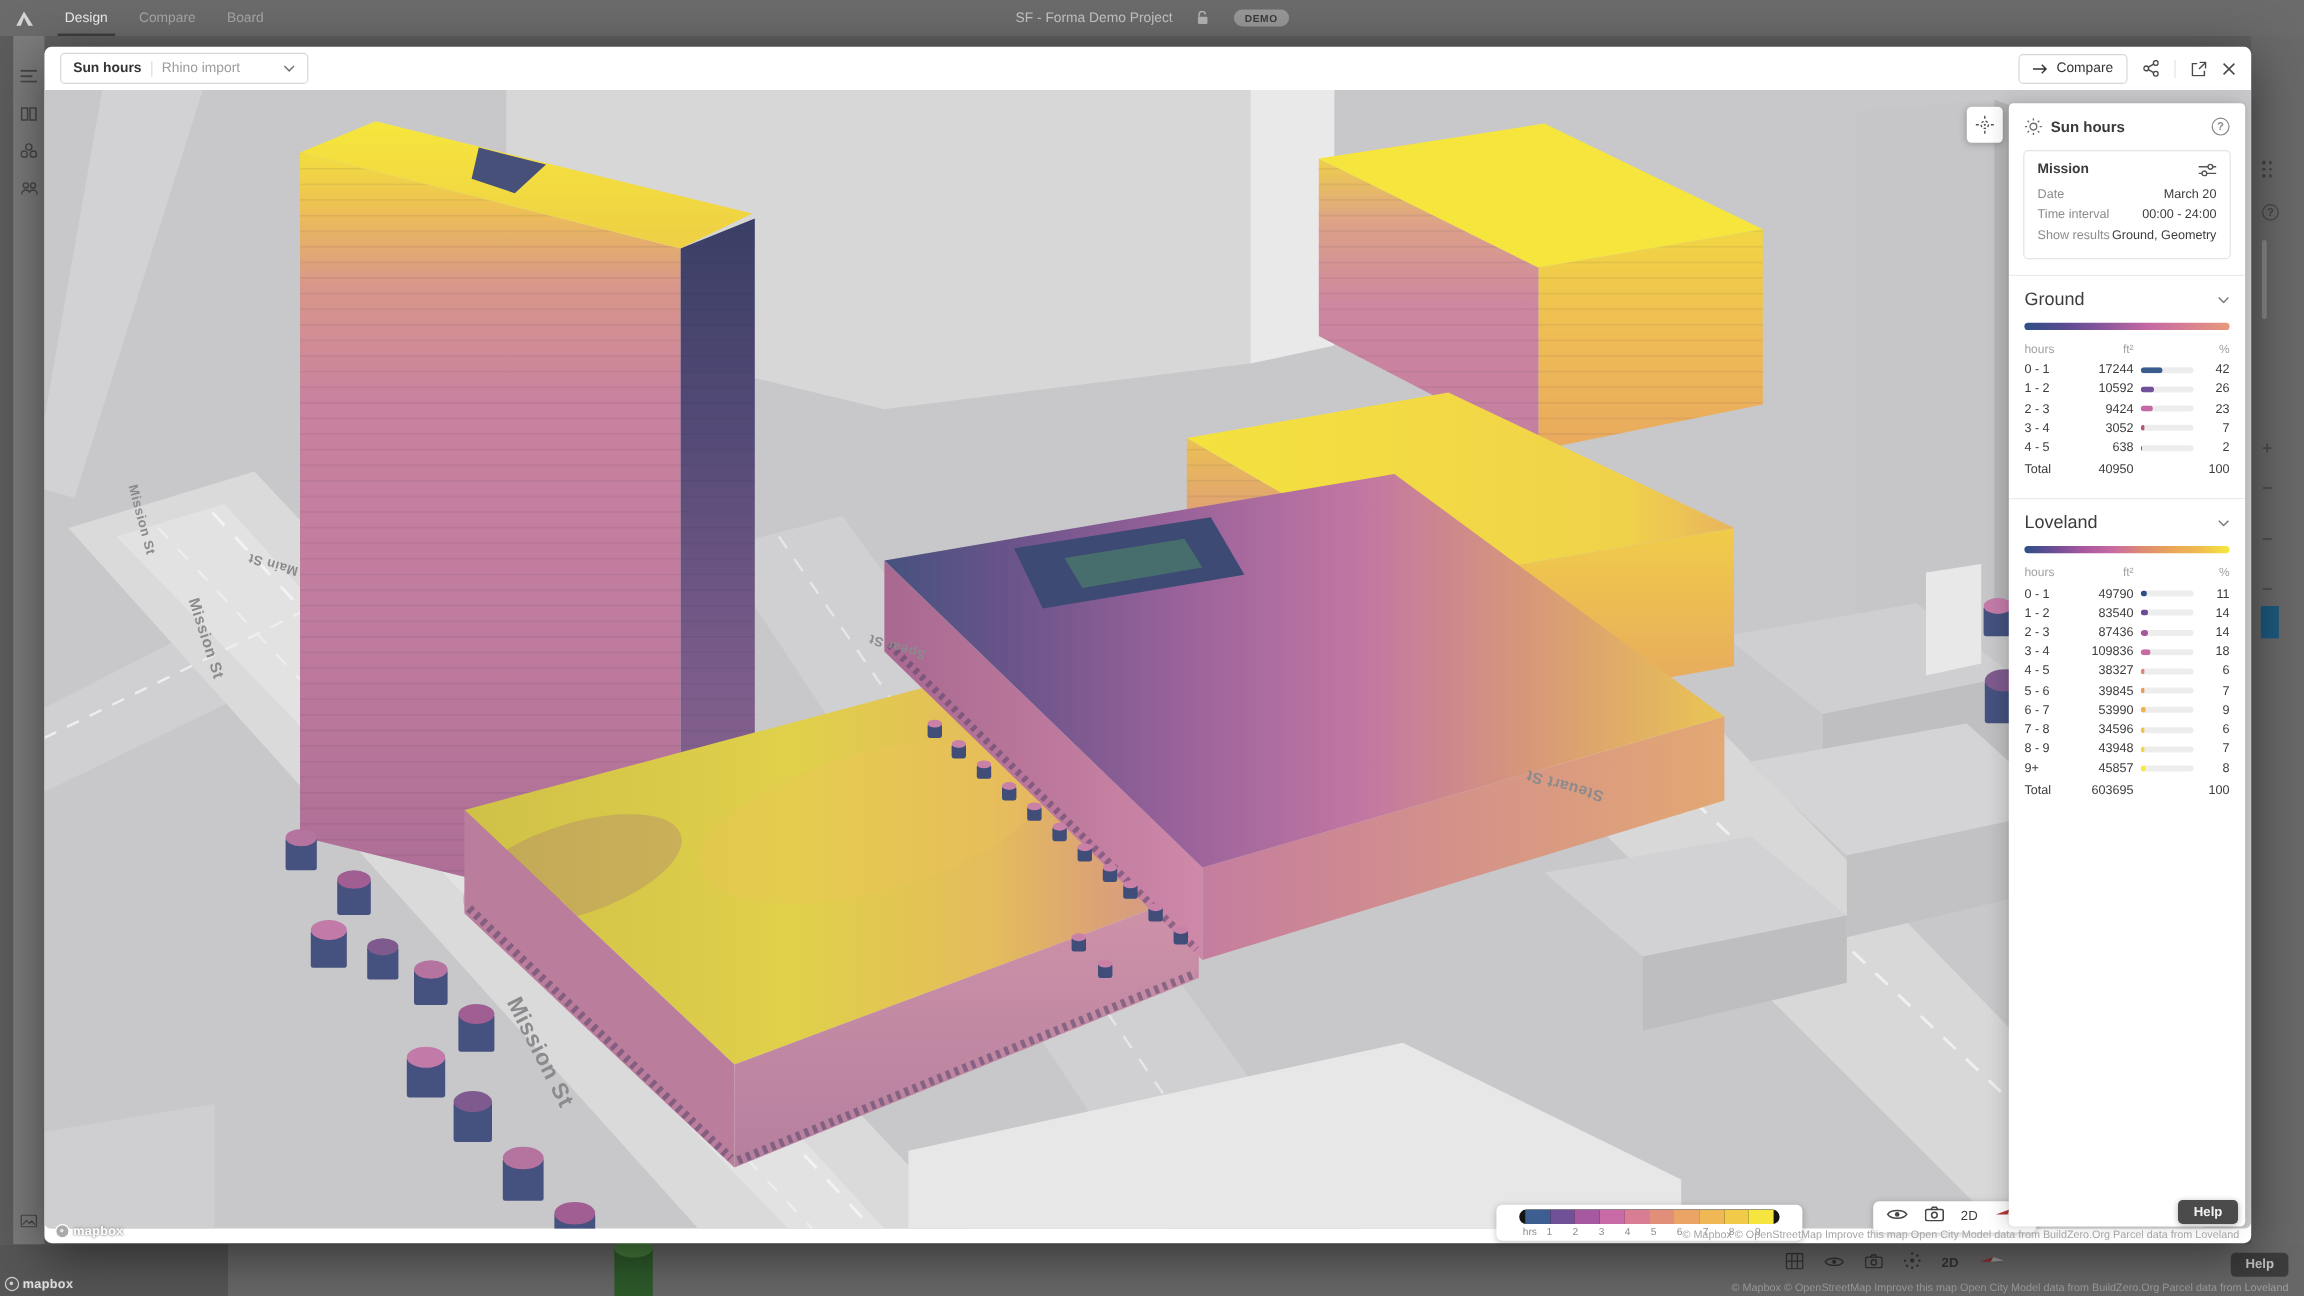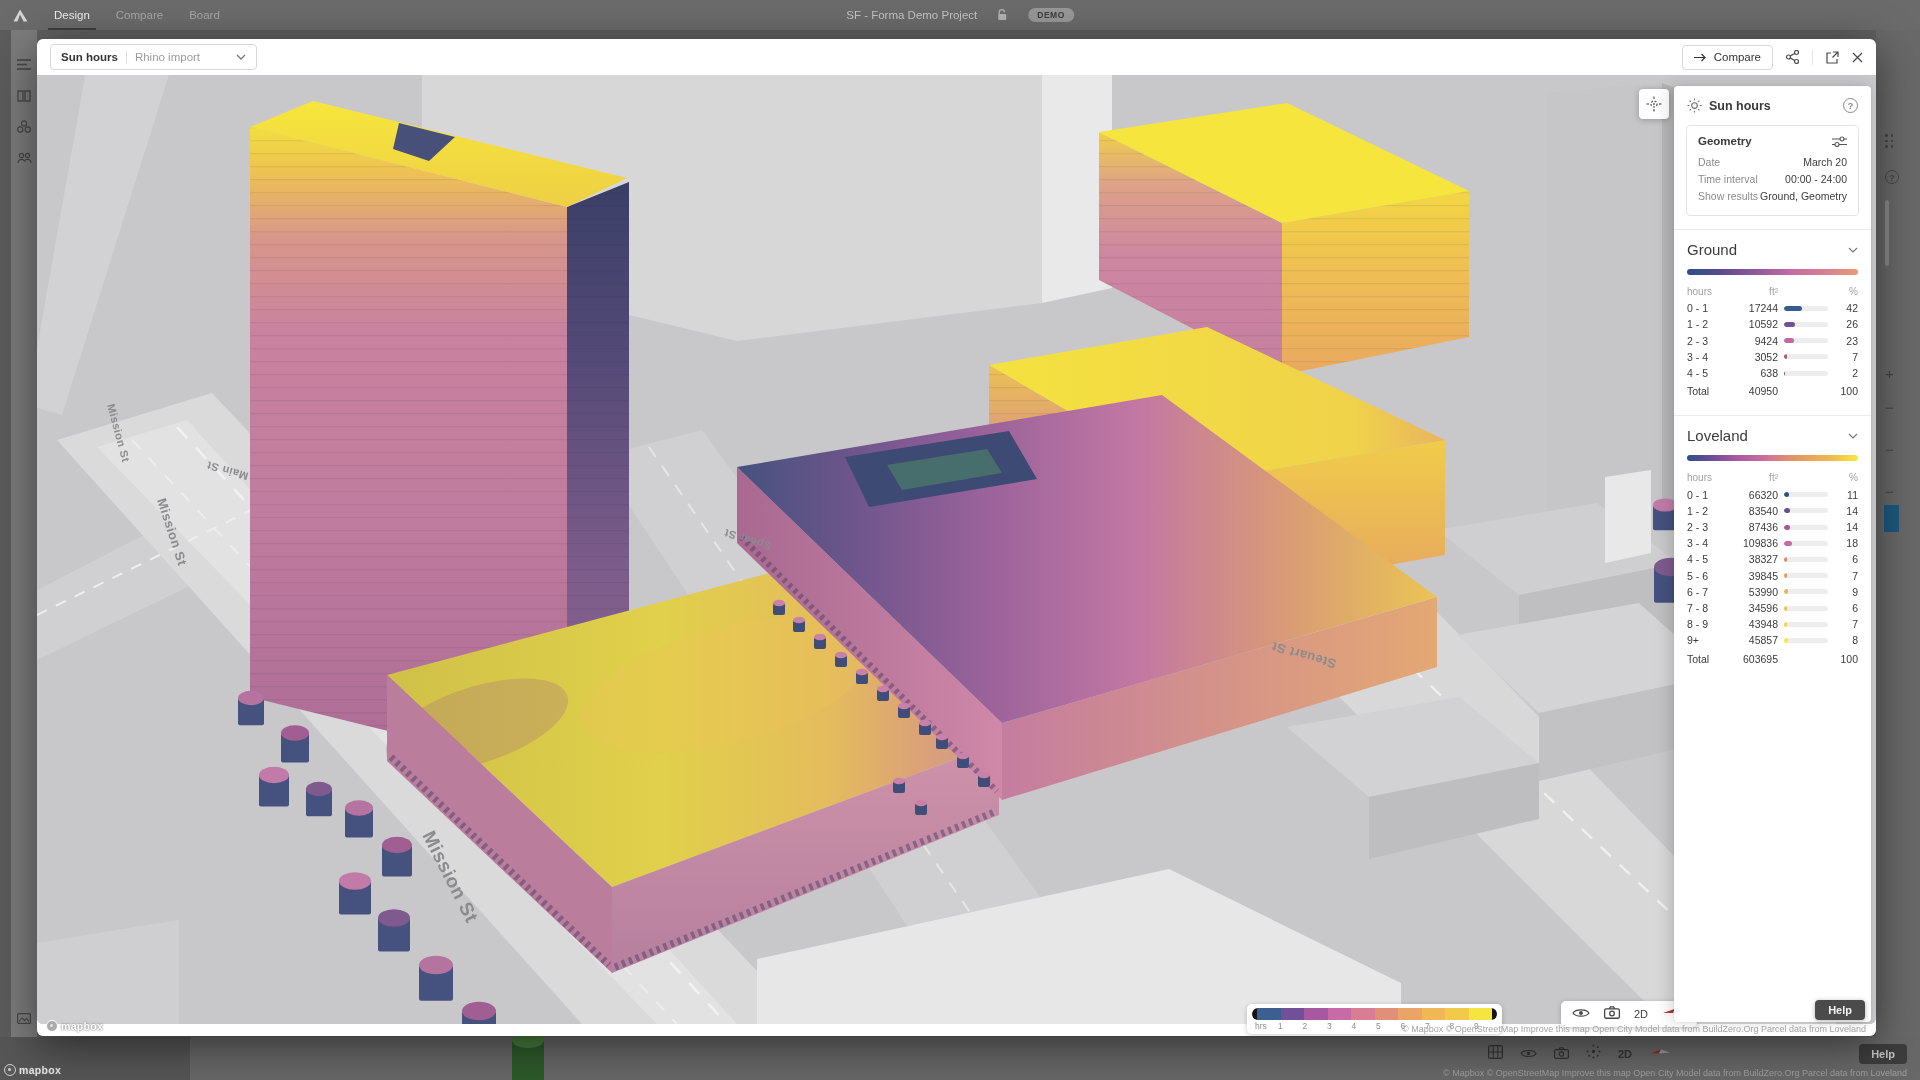--- a/index.html
+++ b/index.html
@@ -91,21 +91,21 @@
                      font-size:10.5px;line-height:16.2px;color:#3c3c3c}
   .thead{color:#a2a2a2;font-size:10px}
   .h-a,.c-a{text-align:right}
   .h-p,.c-p{text-align:right}
   .c-b{height:5px;background:#ededed;border-radius:2.5px;overflow:hidden}
   .c-b i{display:block;height:100%;border-radius:2.5px}
   .trow{margin-top:2px}
 
   
   .legend{position:absolute;left:1210px;bottom:2px;width:255px;background:#fff;border-radius:5px;
-          padding:4px 5px 1px;z-index:7;box-shadow:0 1px 5px rgba(0,0,0,.22)}
+          padding:4px 19px 1px;z-index:7;box-shadow:0 1px 5px rgba(0,0,0,.22)}
   .lg-bar{height:12px;border-radius:6px;background:#141414;padding:0 5px;display:flex;overflow:hidden}
   .lg-seg{flex:1;height:100%}
   .lg-ticks{position:relative;height:13px;font-size:8.5px;color:#8e8e8e}
   .lg-unit{position:absolute;left:3px;top:1px}
   .lg-t{position:absolute;top:1px;transform:translateX(-50%)}
   .ctrls{position:absolute;left:1524px;bottom:9px;height:26px;background:#fff;border-radius:5px;display:flex;
          align-items:center;gap:14px;padding:0 11px;z-index:7;box-shadow:0 1px 5px rgba(0,0,0,.22);color:#454545}
   .ctrls .lbl{font-size:11px;color:#3f3f3f}
   .help-btn{position:absolute;right:11px;bottom:16px;background:#4b4b4b;color:#f2f2f2;font-size:11px;
             font-weight:bold;padding:4px 13px;border-radius:4px;z-index:9;box-shadow:0 1px 5px rgba(0,0,0,.3);cursor:pointer}
@@ -587,21 +587,21 @@
             <line x1="2.8" y1="13.2" x2="4.2" y2="11.8"></line>
             <line x1="11.8" y1="4.2" x2="13.2" y2="2.8"></line>
           </g>
       </svg>
       <span class="p-title">Sun hours</span>
       <span class="qcircle" style="border-color:#8a8a8a;color:#8a8a8a;width:15px;height:15px">?</span>
     </div>
 
     <div class="card">
       <div class="card-title-row">
-        <span class="card-title">Geometry</span>
+        <span class="card-title">Mission</span>
         <svg width="15" height="11" viewBox="0 0 15 11">
           <line x1="0" y1="3" x2="15" y2="3" stroke="#555" stroke-width="1.2"></line>
             <circle cx="10" cy="3" r="2" fill="#fff" stroke="#555" stroke-width="1.2"></circle>
           <line x1="0" y1="8.5" x2="15" y2="8.5" stroke="#555" stroke-width="1.2"></line>
             <circle cx="5" cy="8.5" r="2" fill="#fff" stroke="#555" stroke-width="1.2"></circle>
         </svg>
       </div>
       <div id="settings-rows">
           <div class="set-row">
             <span class="set-label">Date</span>
@@ -696,21 +696,21 @@
       <div class="grad" style="background: linear-gradient(90deg, rgb(46, 79, 134), rgb(107, 77, 150), rgb(168, 87, 159), rgb(199, 106, 162), rgb(221, 138, 116), rgb(232, 165, 90), rgb(240, 189, 78), rgb(246, 232, 61));"></div>
       <div class="thead">
         <span class="h-h">hours</span>
           <span class="h-a">ft²</span>
           <span></span>
           <span class="h-p">%</span>
       </div>
       <div class="stat-rows">
           <div class="srow">
             <span class="c-h">0 - 1</span>
-            <span class="c-a">66320</span>
+            <span class="c-a">49790</span>
             <span class="c-b">
               <i style="width: 11%; background: rgb(46, 79, 134);"></i>
             </span>
             <span class="c-p">11</span>
           </div>
           <div class="srow">
             <span class="c-h">1 - 2</span>
             <span class="c-a">83540</span>
             <span class="c-b">
               <i style="width: 14%; background: rgb(107, 77, 150);"></i>

